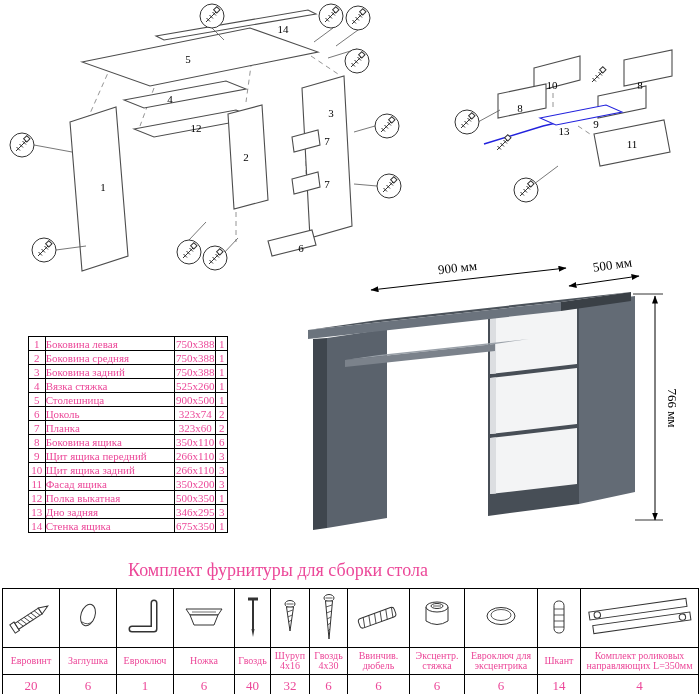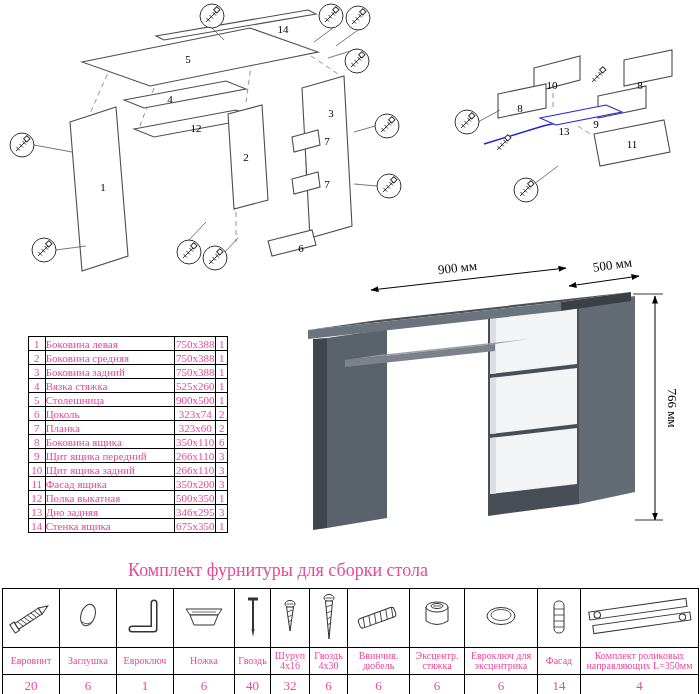--- a/index.html
+++ b/index.html
@@ -414,21 +414,21 @@
         <td class="nm">Евровинт</td>
         <td class="nm">Заглушка</td>
         <td class="nm">Евроключ</td>
         <td class="nm">Ножка</td>
         <td class="nm">Гвоздь</td>
         <td class="nm">Шуруп 4х16</td>
         <td class="nm">Гвоздь 4х30</td>
         <td class="nm">Ввинчив. дюбель</td>
         <td class="nm">Эксцентр. стяжка</td>
         <td class="nm">Евроключ для эксцентрика</td>
-        <td class="nm">Фасад</td>
+        <td class="nm">Шкант</td>
         <td class="nm">Комплект роликовых направляющих L=350мм</td>
       </tr>
       <tr>
         <td class="qt">20</td>
         <td class="qt">6</td>
         <td class="qt">1</td>
         <td class="qt">6</td>
         <td class="qt">40</td>
         <td class="qt">32</td>
         <td class="qt">6</td>

